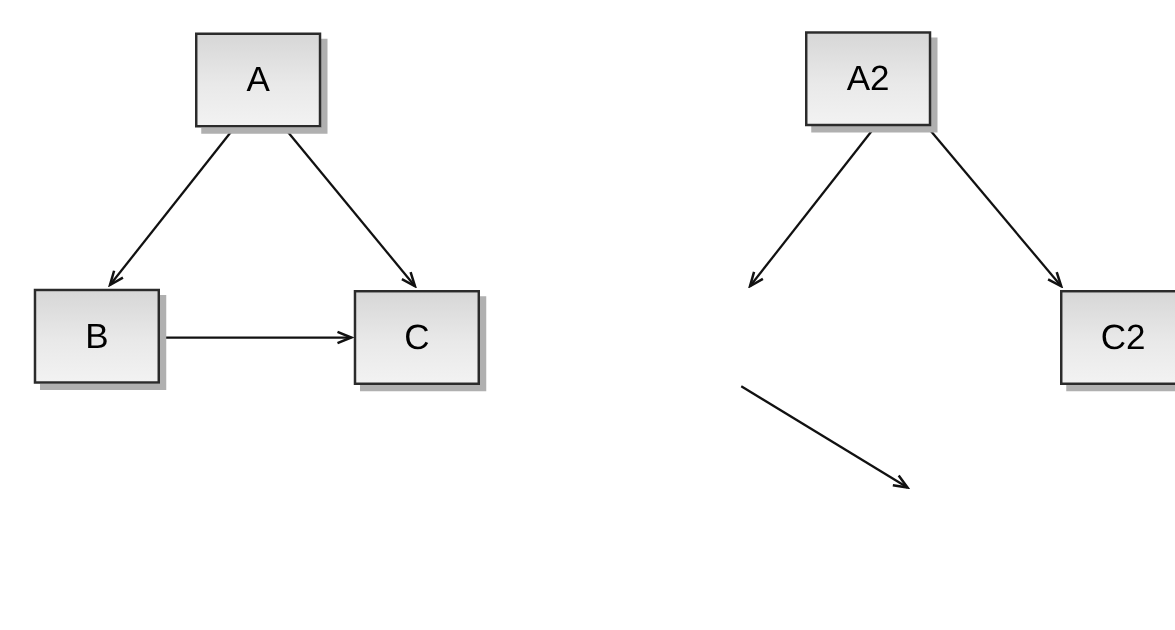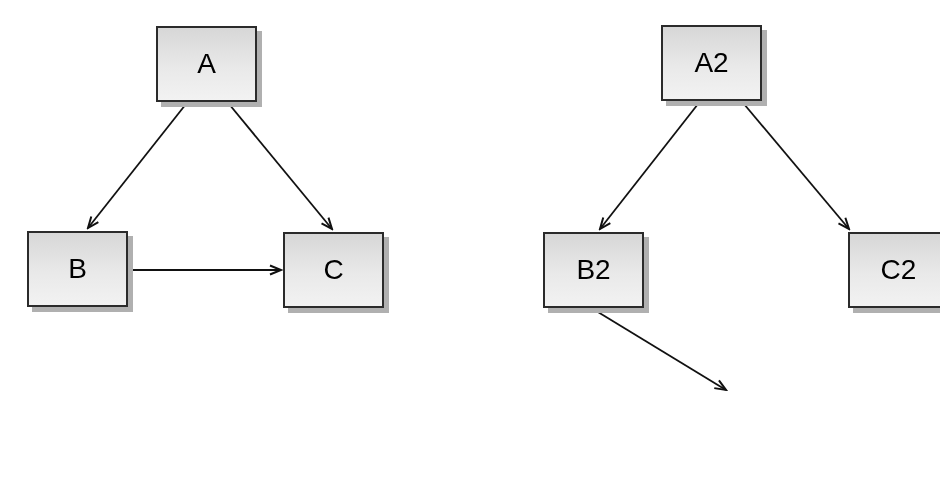--- a/index.html
+++ b/index.html
@@ -43,21 +43,21 @@
     font-size: 28px;
     line-height: 1;
     color: #000000;
     user-select: none;
   }
   
   .pos-A  { left: 156px; top: 26px;  }
   .pos-B  { left: 27px;  top: 231px; }
   .pos-C  { left: 283px; top: 232px; }
   
-  .pos-A2 { left: 661px; top: 25px;  }
+  .pos-A2 { left: 644px; top: 25px;  }
   .pos-B2 { left: 543px; top: 232px; }
   .pos-C2 { left: 848px; top: 232px; }
   .pos-C3 { left: 677px; top: 392px; }
 </style>
 </head>
 <body>
 
 <div id="canvas">
 
   <svg id="edge-layer" viewBox="0 0 940 504" xmlns="http://www.w3.org/2000/svg">
@@ -82,20 +82,17 @@
   <div class="node pos-B">
     <span class="node-label">B</span>
   </div>
   <div class="node pos-C">
     <span class="node-label">C</span>
   </div>
 
   <div class="node pos-A2">
     <span class="node-label">A2</span>
   </div>
-  <div class="node pos-B2">
-    <span class="node-label">B2</span>
-  </div>
   <div class="node pos-C2">
     <span class="node-label">C2</span>
   </div>
 
 </div>
 
 </body></html>

